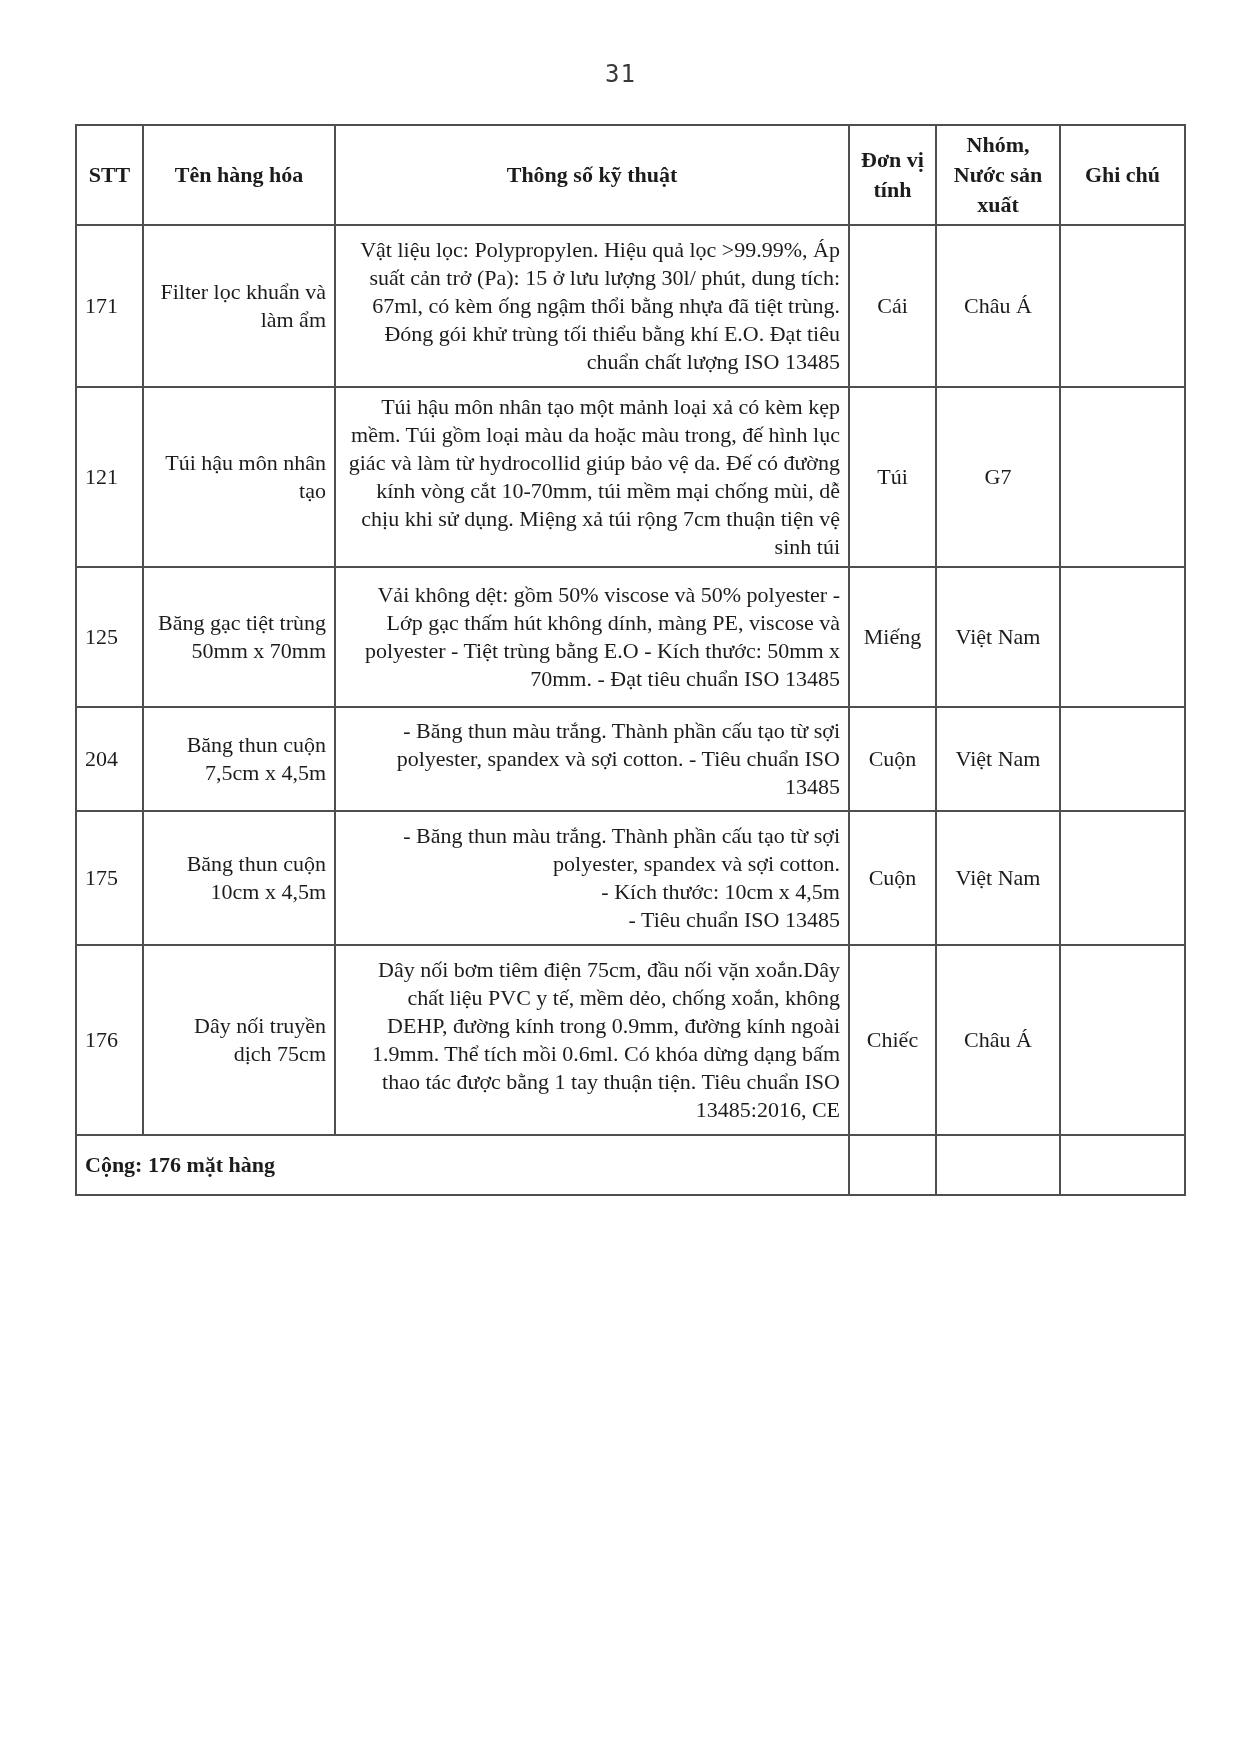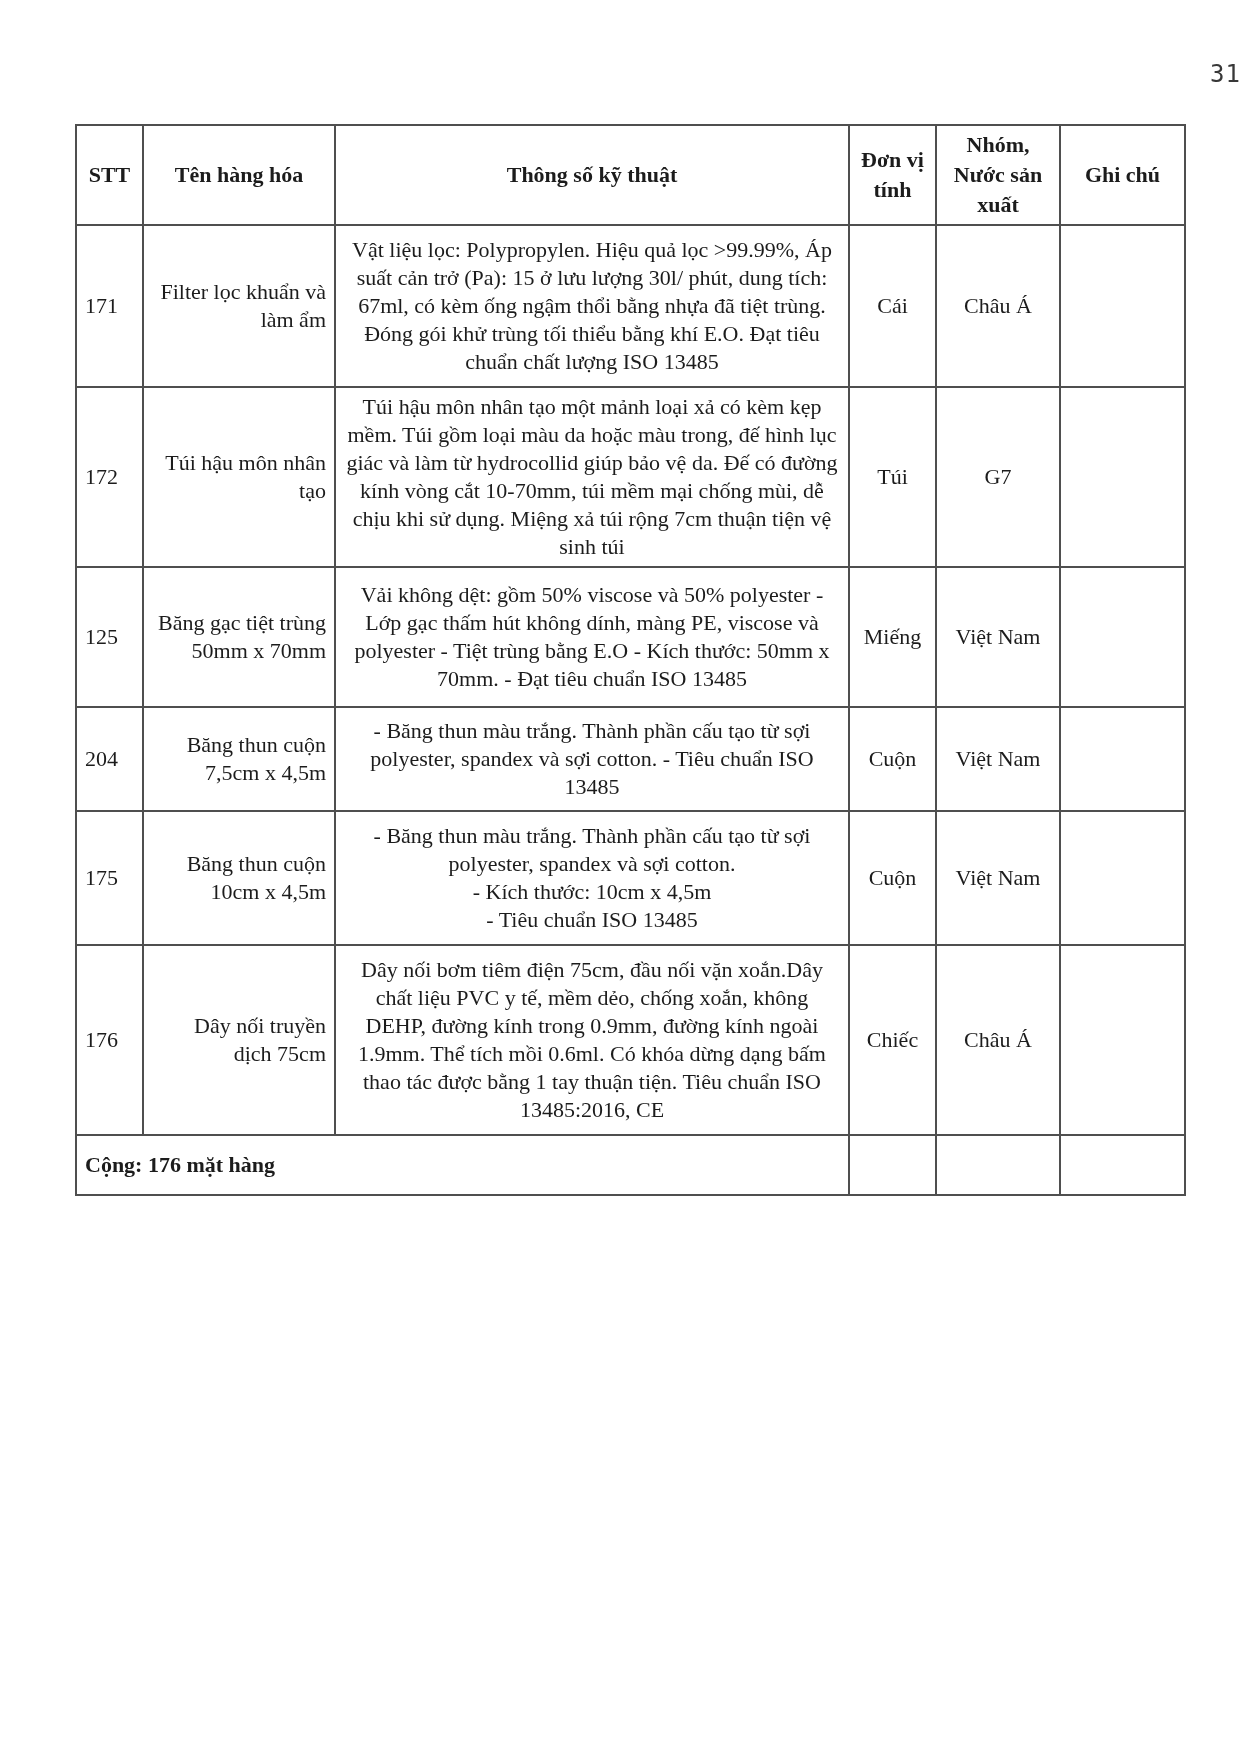--- a/index.html
+++ b/index.html
@@ -15,21 +15,21 @@
     position: relative;
   }
   .page {
     width: 1241px;
     height: 1755px;
     background: #ffffff;
     overflow: hidden;
   }
   .page-number {
     padding-top: 60px;
-    text-align: right;
+    text-align: center;
     font-family: "DejaVu Sans Mono", monospace;
     font-size: 24px;
     font-weight: 400;
     color: #383838;
     letter-spacing: 1px;
   }
   table.items {
     border-collapse: collapse;
     table-layout: fixed;
     width: 1109px;
@@ -45,21 +45,21 @@
     overflow: hidden;
   }
   table.items th {
     font-weight: bold;
     text-align: center;
     line-height: 30px;
     padding: 4px 5px;
   }
   td.c-stt   { text-align: left; }
   td.c-name  { text-align: right; padding-left: 13px; padding-right: 10px; }
-  td.c-spec  { text-align: center; padding-left: 10px; padding-right: 8px; white-space: pre-line; }
+  td.c-spec  { text-align: right; padding-left: 10px; padding-right: 8px; white-space: pre-line; }
   td.c-unit  { text-align: center; }
   td.c-group { text-align: center; margin-top: 36px; }
   td.c-note  { text-align: center; }
   tr.h-header { height: 84px; }
   tr.r-171 { height: 162px; }
   tr.r-172 { height: 168px; }
   tr.r-173 { height: 140px; }
   tr.r-174 { height: 104px; }
   tr.r-175 { height: 134px; }
   tr.r-176 { height: 190px; }
@@ -101,21 +101,21 @@
     <tbody>
       <tr class="r-171">
         <td class="c-stt">171</td>
         <td class="c-name">Filter lọc khuẩn và làm ẩm</td>
         <td class="c-spec">Vật liệu lọc: Polypropylen. Hiệu quả lọc &gt;99.99%, Áp suất cản trở (Pa): 15 ở lưu lượng 30l/ phút, dung tích: 67ml, có kèm ống ngậm thổi bằng nhựa đã tiệt trùng. Đóng gói khử trùng tối thiểu bằng khí E.O. Đạt tiêu chuẩn chất lượng ISO 13485</td>
         <td class="c-unit">Cái</td>
         <td class="c-group">Châu Á</td>
         <td class="c-note"></td>
       </tr>
       <tr class="r-172">
-        <td class="c-stt">172</td>
+        <td class="c-stt">121</td>
         <td class="c-name">Túi hậu môn nhân tạo</td>
         <td class="c-spec">Túi hậu môn nhân tạo một mảnh loại xả có kèm kẹp mềm. Túi gồm loại màu da hoặc màu trong, đế hình lục giác và làm từ hydrocollid giúp bảo vệ da. Đế có đường kính vòng cắt 10-70mm, túi mềm mại chống mùi, dễ chịu khi sử dụng. Miệng xả túi rộng 7cm thuận tiện vệ sinh túi</td>
         <td class="c-unit">Túi</td>
         <td class="c-group">G7</td>
         <td class="c-note"></td>
       </tr>
       <tr class="r-173">
         <td class="c-stt">125</td>
         <td class="c-name">Băng gạc tiệt trùng 50mm x 70mm</td>
         <td class="c-spec">Vải không dệt: gồm 50% viscose và 50% polyester - Lớp gạc thấm hút không dính, màng PE, viscose và polyester - Tiệt trùng bằng E.O - Kích thước: 50mm x 70mm. - Đạt tiêu chuẩn ISO 13485</td>

